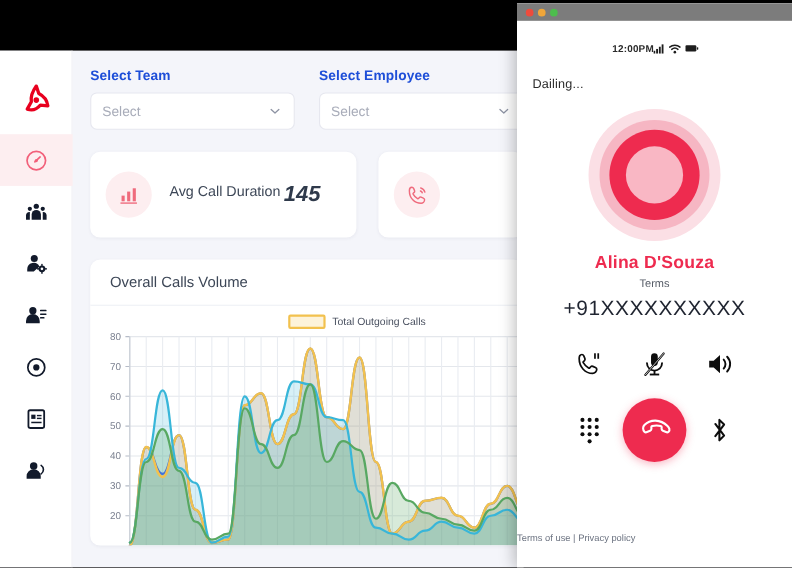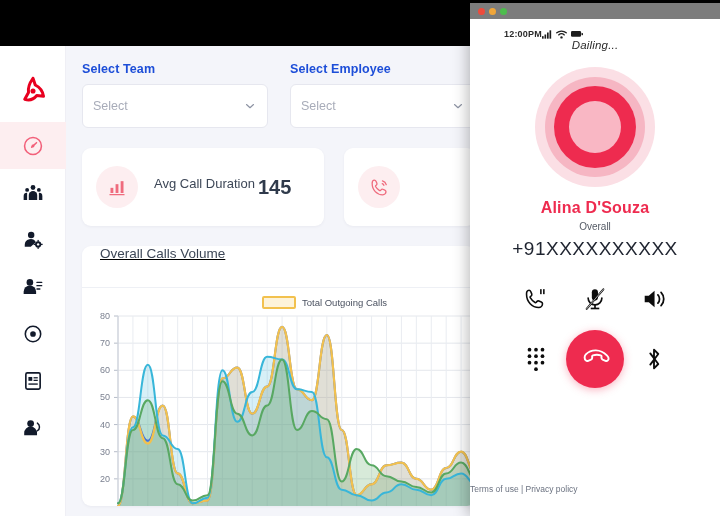--- a/index.html
+++ b/index.html
@@ -50,21 +50,21 @@
     width: 410px; height: 470px;
     padding: 16px 0 0 16px;
   }
   .filters { display: flex; gap: 22px; }
   .filter-group { width: 192px; }
   .filter-label {
     font-size: 12.5px; font-weight: 700; color: #1d4ed8;
     letter-spacing: .1px; margin-bottom: 8px;
   }
   .select-box {
-    height: 44px; background: #fff; border: 1px solid #e6e7ef;
+    height: 34px; background: #fff; border: 1px solid #e6e7ef;
     border-radius: 6px; display: flex; align-items: center;
     padding: 0 10px; cursor: pointer;
   }
   .select-value { flex: 1; font-size: 12.5px; color: #a8acb9; }
   .chev { width: 14px; height: 14px; flex: none; }
 
   
   .cards { display: flex; gap: 20px; margin-top: 20px; }
   .stat-card {
     background: #fff; border-radius: 9px; height: 78px;
@@ -74,32 +74,32 @@
   .stat-card.one { width: 300px; }
   .stat-card.two { width: 160px; }
   .stat-icon {
     width: 42px; height: 42px; border-radius: 50%;
     background: #fdeef0; flex: none;
     display: flex; align-items: center; justify-content: center;
     margin-right: 16px;
   }
   .stat-texts { display: flex; flex-direction: row; gap: 3px; }
   .stat-title { font-size: 13px; color: #3d4757; }
-  .stat-value { font-size: 20px; font-weight: 700; color: #2f3a4b; }
+  .stat-value { font-size: 20px; font-weight: 700; color: #2f3a4b; font-style: italic; }
 
   
   .chart-panel {
     margin-top: 20px; background: #fff;
     border-radius: 9px; width: 394px; height: 260px;
     box-shadow: 0 1px 3px rgba(30,40,80,.05);
     overflow: hidden;
   }
   .chart-head {
-    height: 42px; display: flex; align-items: flex-start;
-    padding: 0 18px; border-bottom: 1px solid #eef0f5; text-decoration: underline;
+    height: 42px; display: flex; align-items: center;
+    padding: 0 18px; border-bottom: 1px solid #eef0f5;
   }
   .chart-title { font-size: 13.5px; color: #3d4757; }
   .chart-body { position: relative; width: 394px; height: 218px; }
   .chart-legend {
     position: absolute; top: 8px; left: 180px;
     display: flex; gap: 10px; align-items: center;
   }
   .legend-entry { display: flex; align-items: center; gap: 6px; }
   .legend-swatch {
     width: 34px; height: 13px; border-radius: 2px; border: 2px solid;
@@ -118,28 +118,28 @@
   .phone-chrome {
     height: 16px; background: #7c7c7c;
     display: flex; align-items: center; gap: 4px; padding-left: 8px;
   }
   .dot { width: 7px; height: 7px; border-radius: 50%; }
   .phone-body {
     position: relative; height: 497px; background: #fff;
     padding: 0 14px;
   }
   .status-bar {
-    display: flex; align-items: center; justify-content: flex-start;
-    padding: 10px 18px 0 20px;
+    display: flex; align-items: center; justify-content: center;
+    padding: 20px 18px 0 20px;
   }
   .status-time { font-size: 9px; color: #2b2b2b; font-weight: 600; letter-spacing:.2px;}
   .status-icons { display: flex; align-items: center; gap: 4px; }
   .dial-state {
-    text-align: center; font-size: 11.5px; color: #2b2b2b;
-    letter-spacing: .2px; font-style: italic;
+    font-size: 11.5px; color: #2b2b2b;
+    margin-top: 22px; letter-spacing: .2px;
   }
   .pulse-wrap {
     margin: 16px auto 0; width: 120px; height: 120px; position: relative;
   }
   .ring { position: absolute; border-radius: 50%; left:50%; top:50%; transform: translate(-50%,-50%); }
   .callee-name {
     text-align: center; font-size: 16px; font-weight: 700;
     color: #ee2b4f; margin-top: 12px; letter-spacing: .2px;
   }
   .callee-city { text-align: center; font-size: 10px; color: #555b66; margin-top: 4px; }
@@ -419,21 +419,21 @@
       <div class="dial-state">Dailing...</div>
 
       <div class="pulse-wrap">
         <span class="ring" style="width:120px;height:120px;background:#fbdfe5"></span>
         <span class="ring" style="width:100px;height:100px;background:#f6b6c3"></span>
         <span class="ring" style="width:82px;height:82px;background:#ee2b4f"></span>
         <span class="ring" style="width:52px;height:52px;background:#f9b7c4"></span>
       </div>
 
       <div class="callee-name">Alina D'Souza</div>
-      <div class="callee-city">Overall</div>
+      <div class="callee-city">Terms</div>
       <div class="callee-number">+91XXXXXXXXXX</div>
 
       <div class="controls">
 
         <div class="ctrl">
           <svg width="26" height="26" viewBox="0 0 28 28">
             <path d="M6.5 4.6 c1 0 1.4 .4 1.8 1.3 l1.1 2.6 c.3 .9 .2 1.4-.4 2 l-1.1 1
                      c-.3 .3-.4 .7-.1 1.1 a13.5 13.5 0 0 0 5.2 5.2 c.4 .2 .8 .2 1.1-.1
                      l1-1.1 c.6-.6 1.1-.8 2-.4 l2.6 1.1 c.9 .4 1.3 .8 1.3 1.8
                      c0 2.1-1.9 4-4 4 C9.8 23.1 3.8 17.1 3.8 8.6 C3.8 6.5 4.4 4.6 6.5 4.6 z" fill="none" stroke="#0d0d0d" stroke-width="1.7"></path>

